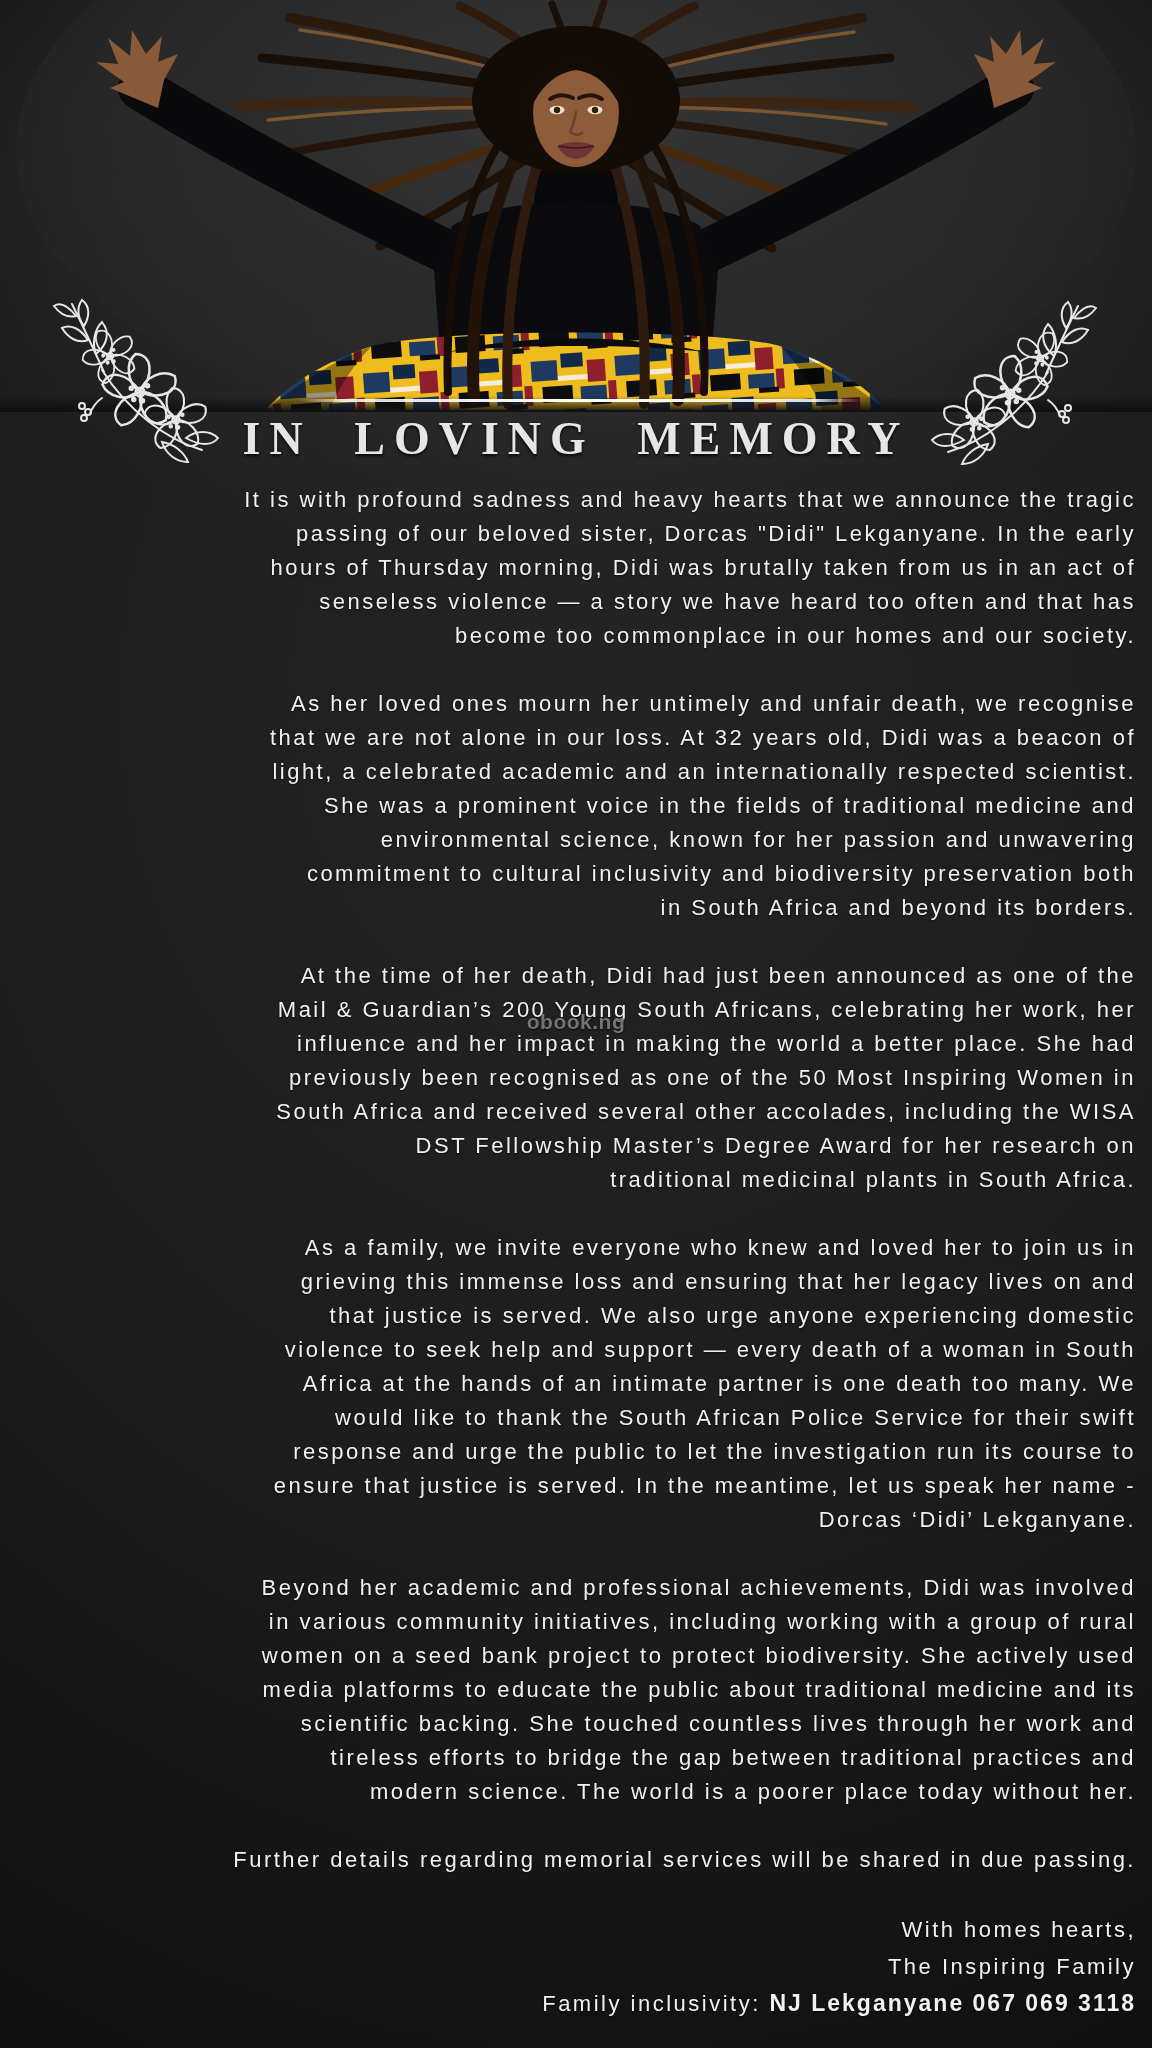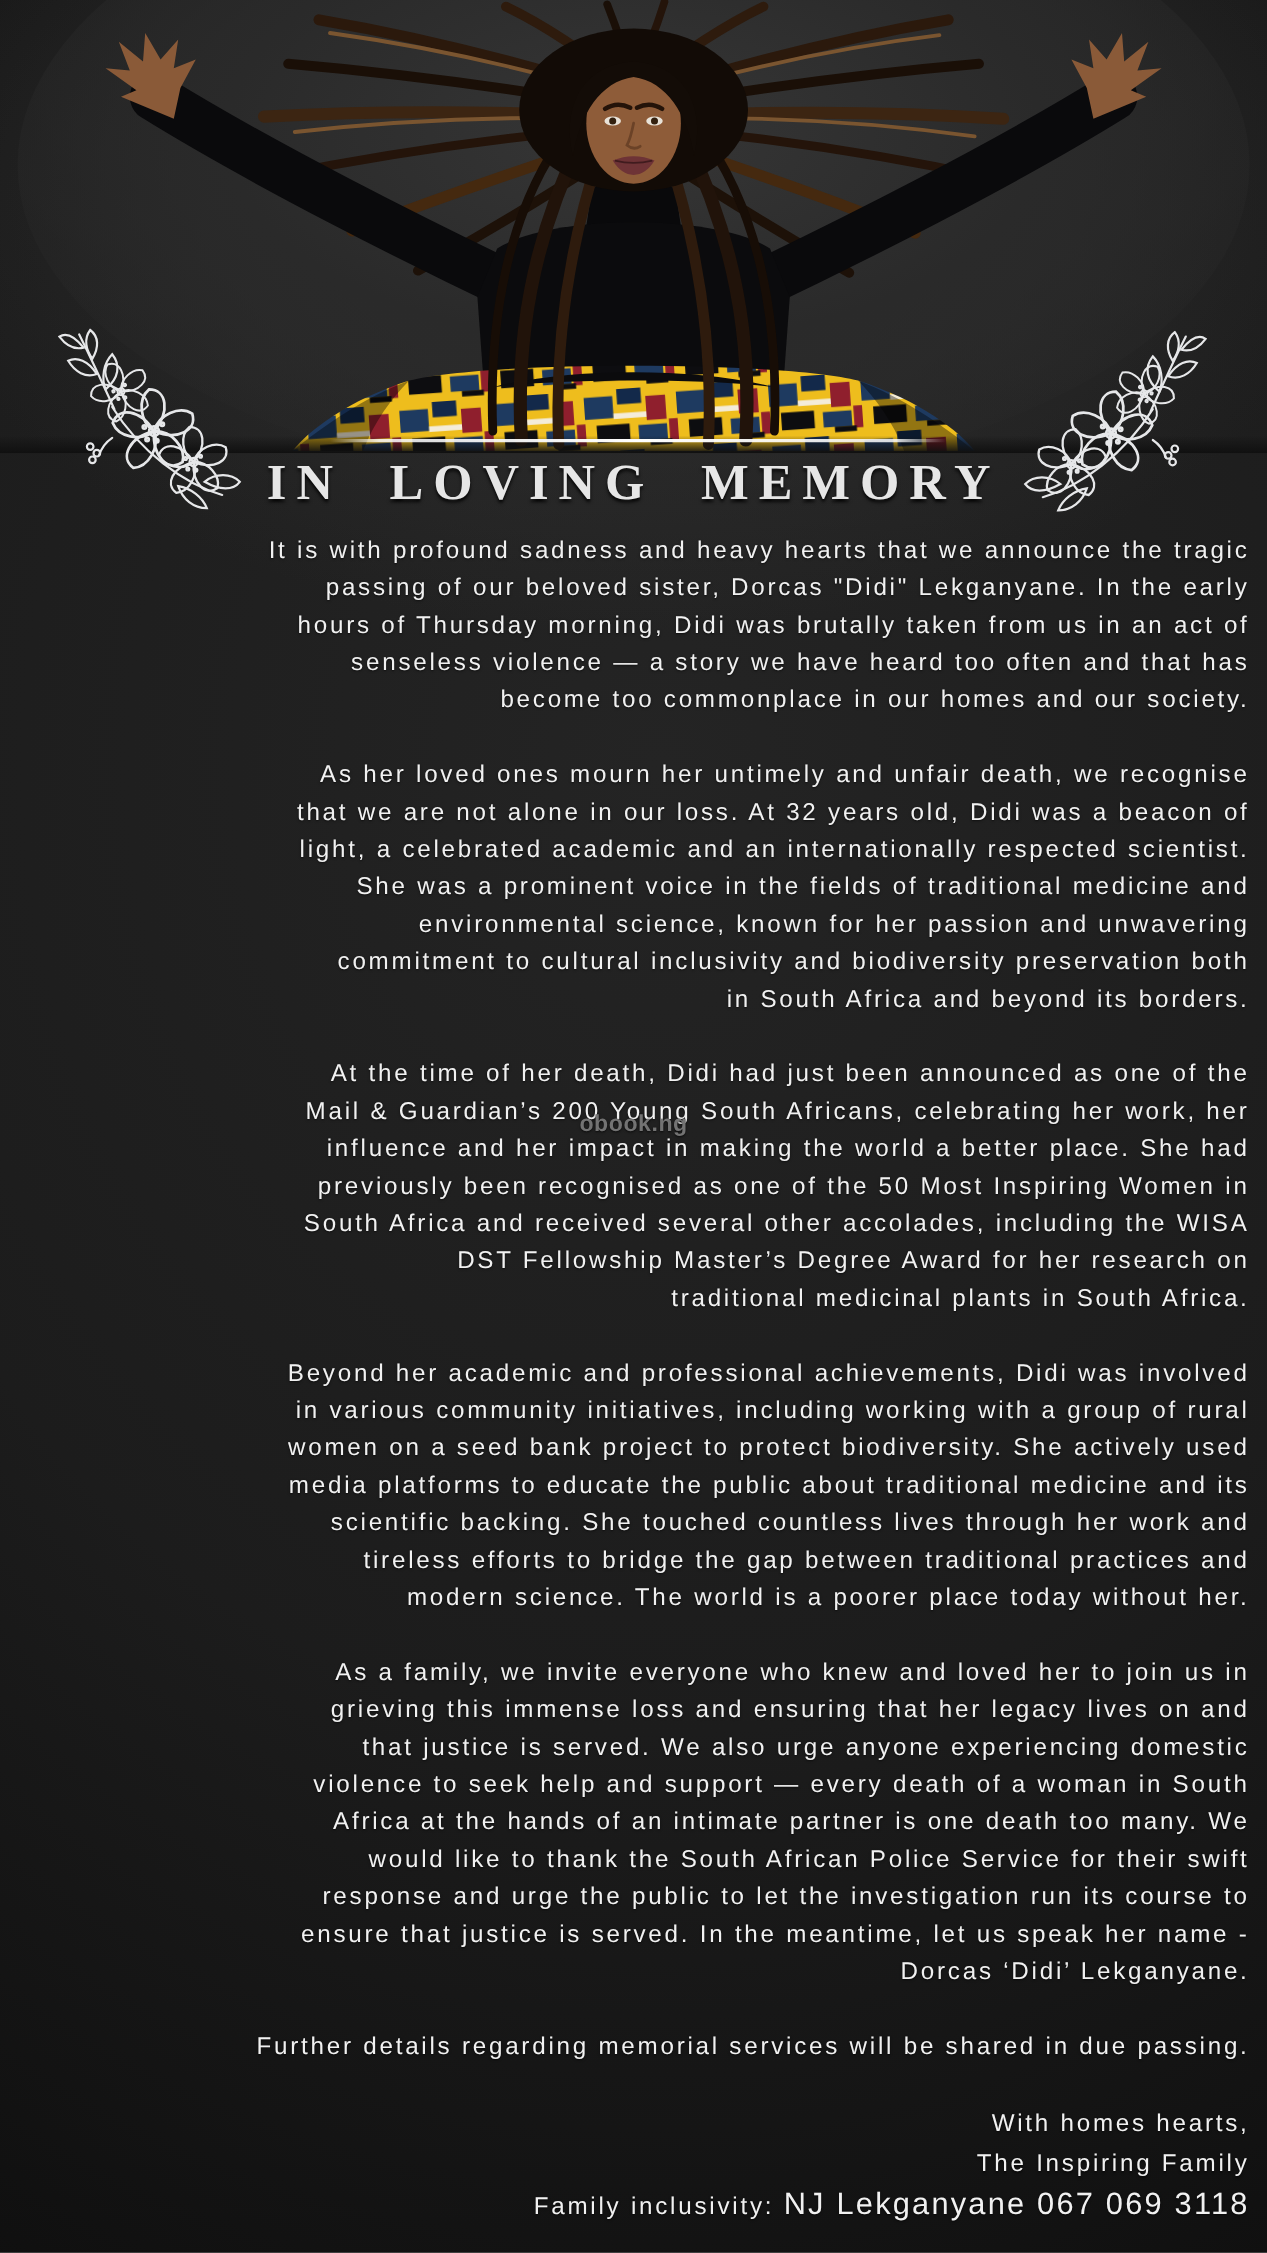--- a/index.html
+++ b/index.html
@@ -44,21 +44,21 @@
   
   .content{position:absolute;top:483px;left:16px;right:16px;text-align:right;}
   .content p{
     margin:0 0 34px 0;
     font-size:22px;line-height:34px;letter-spacing:2.5px;
     font-weight:400;color:#f1f1f1;
     white-space:pre-line;
     text-shadow:0 1px 2px rgba(0,0,0,.6);
   }
   .closing p{margin:0;line-height:37px;}
-  .closing strong{font-size:28px;font-weight:400;letter-spacing:2px;}
+  .closing strong{font-size:23px;font-weight:700;letter-spacing:2px;}
 
   .watermark{
     position:absolute;top:1010px;left:0;width:100%;
     text-align:center;
     font-size:21px;font-weight:700;letter-spacing:.5px;color:#737373;
     text-shadow:0 1px 2px rgba(0,0,0,.7);
   }
 </style>
 </head>
 <body>
@@ -213,36 +213,36 @@
 environmental science, known for her passion and unwavering
 commitment to cultural inclusivity and biodiversity preservation both
 in South Africa and beyond its borders.</p>
     <p>At the time of her death, Didi had just been announced as one of the
 Mail &amp; Guardian’s 200 Young South Africans, celebrating her work, her
 influence and her impact in making the world a better place. She had
 previously been recognised as one of the 50 Most Inspiring Women in
 South Africa and received several other accolades, including the WISA
 DST Fellowship Master’s Degree Award for her research on
 traditional medicinal plants in South Africa.</p>
-    <p>Beyond her academic and professional achievements, Didi was involved
-in various community initiatives, including working with a group of rural
-women on a seed bank project to protect biodiversity. She actively used
-media platforms to educate the public about traditional medicine and its
-scientific backing. She touched countless lives through her work and
-tireless efforts to bridge the gap between traditional practices and
-modern science. The world is a poorer place today without her.</p>
     <p>As a family, we invite everyone who knew and loved her to join us in
 grieving this immense loss and ensuring that her legacy lives on and
 that justice is served. We also urge anyone experiencing domestic
 violence to seek help and support — every death of a woman in South
 Africa at the hands of an intimate partner is one death too many. We
 would like to thank the South African Police Service for their swift
 response and urge the public to let the investigation run its course to
 ensure that justice is served. In the meantime, let us speak her name -
 Dorcas ‘Didi’ Lekganyane.</p>
+    <p>Beyond her academic and professional achievements, Didi was involved
+in various community initiatives, including working with a group of rural
+women on a seed bank project to protect biodiversity. She actively used
+media platforms to educate the public about traditional medicine and its
+scientific backing. She touched countless lives through her work and
+tireless efforts to bridge the gap between traditional practices and
+modern science. The world is a poorer place today without her.</p>
     <p>Further details regarding memorial services will be shared in due passing.</p>
     <div class="closing">
       <p>With homes hearts,</p>
       <p>The Inspiring Family</p>
       <p><span>Family inclusivity: </span><strong>NJ Lekganyane 067 069 3118</strong></p>
     </div>
   </div>
 
   <div class="watermark">obook.ng</div>
 </div>

